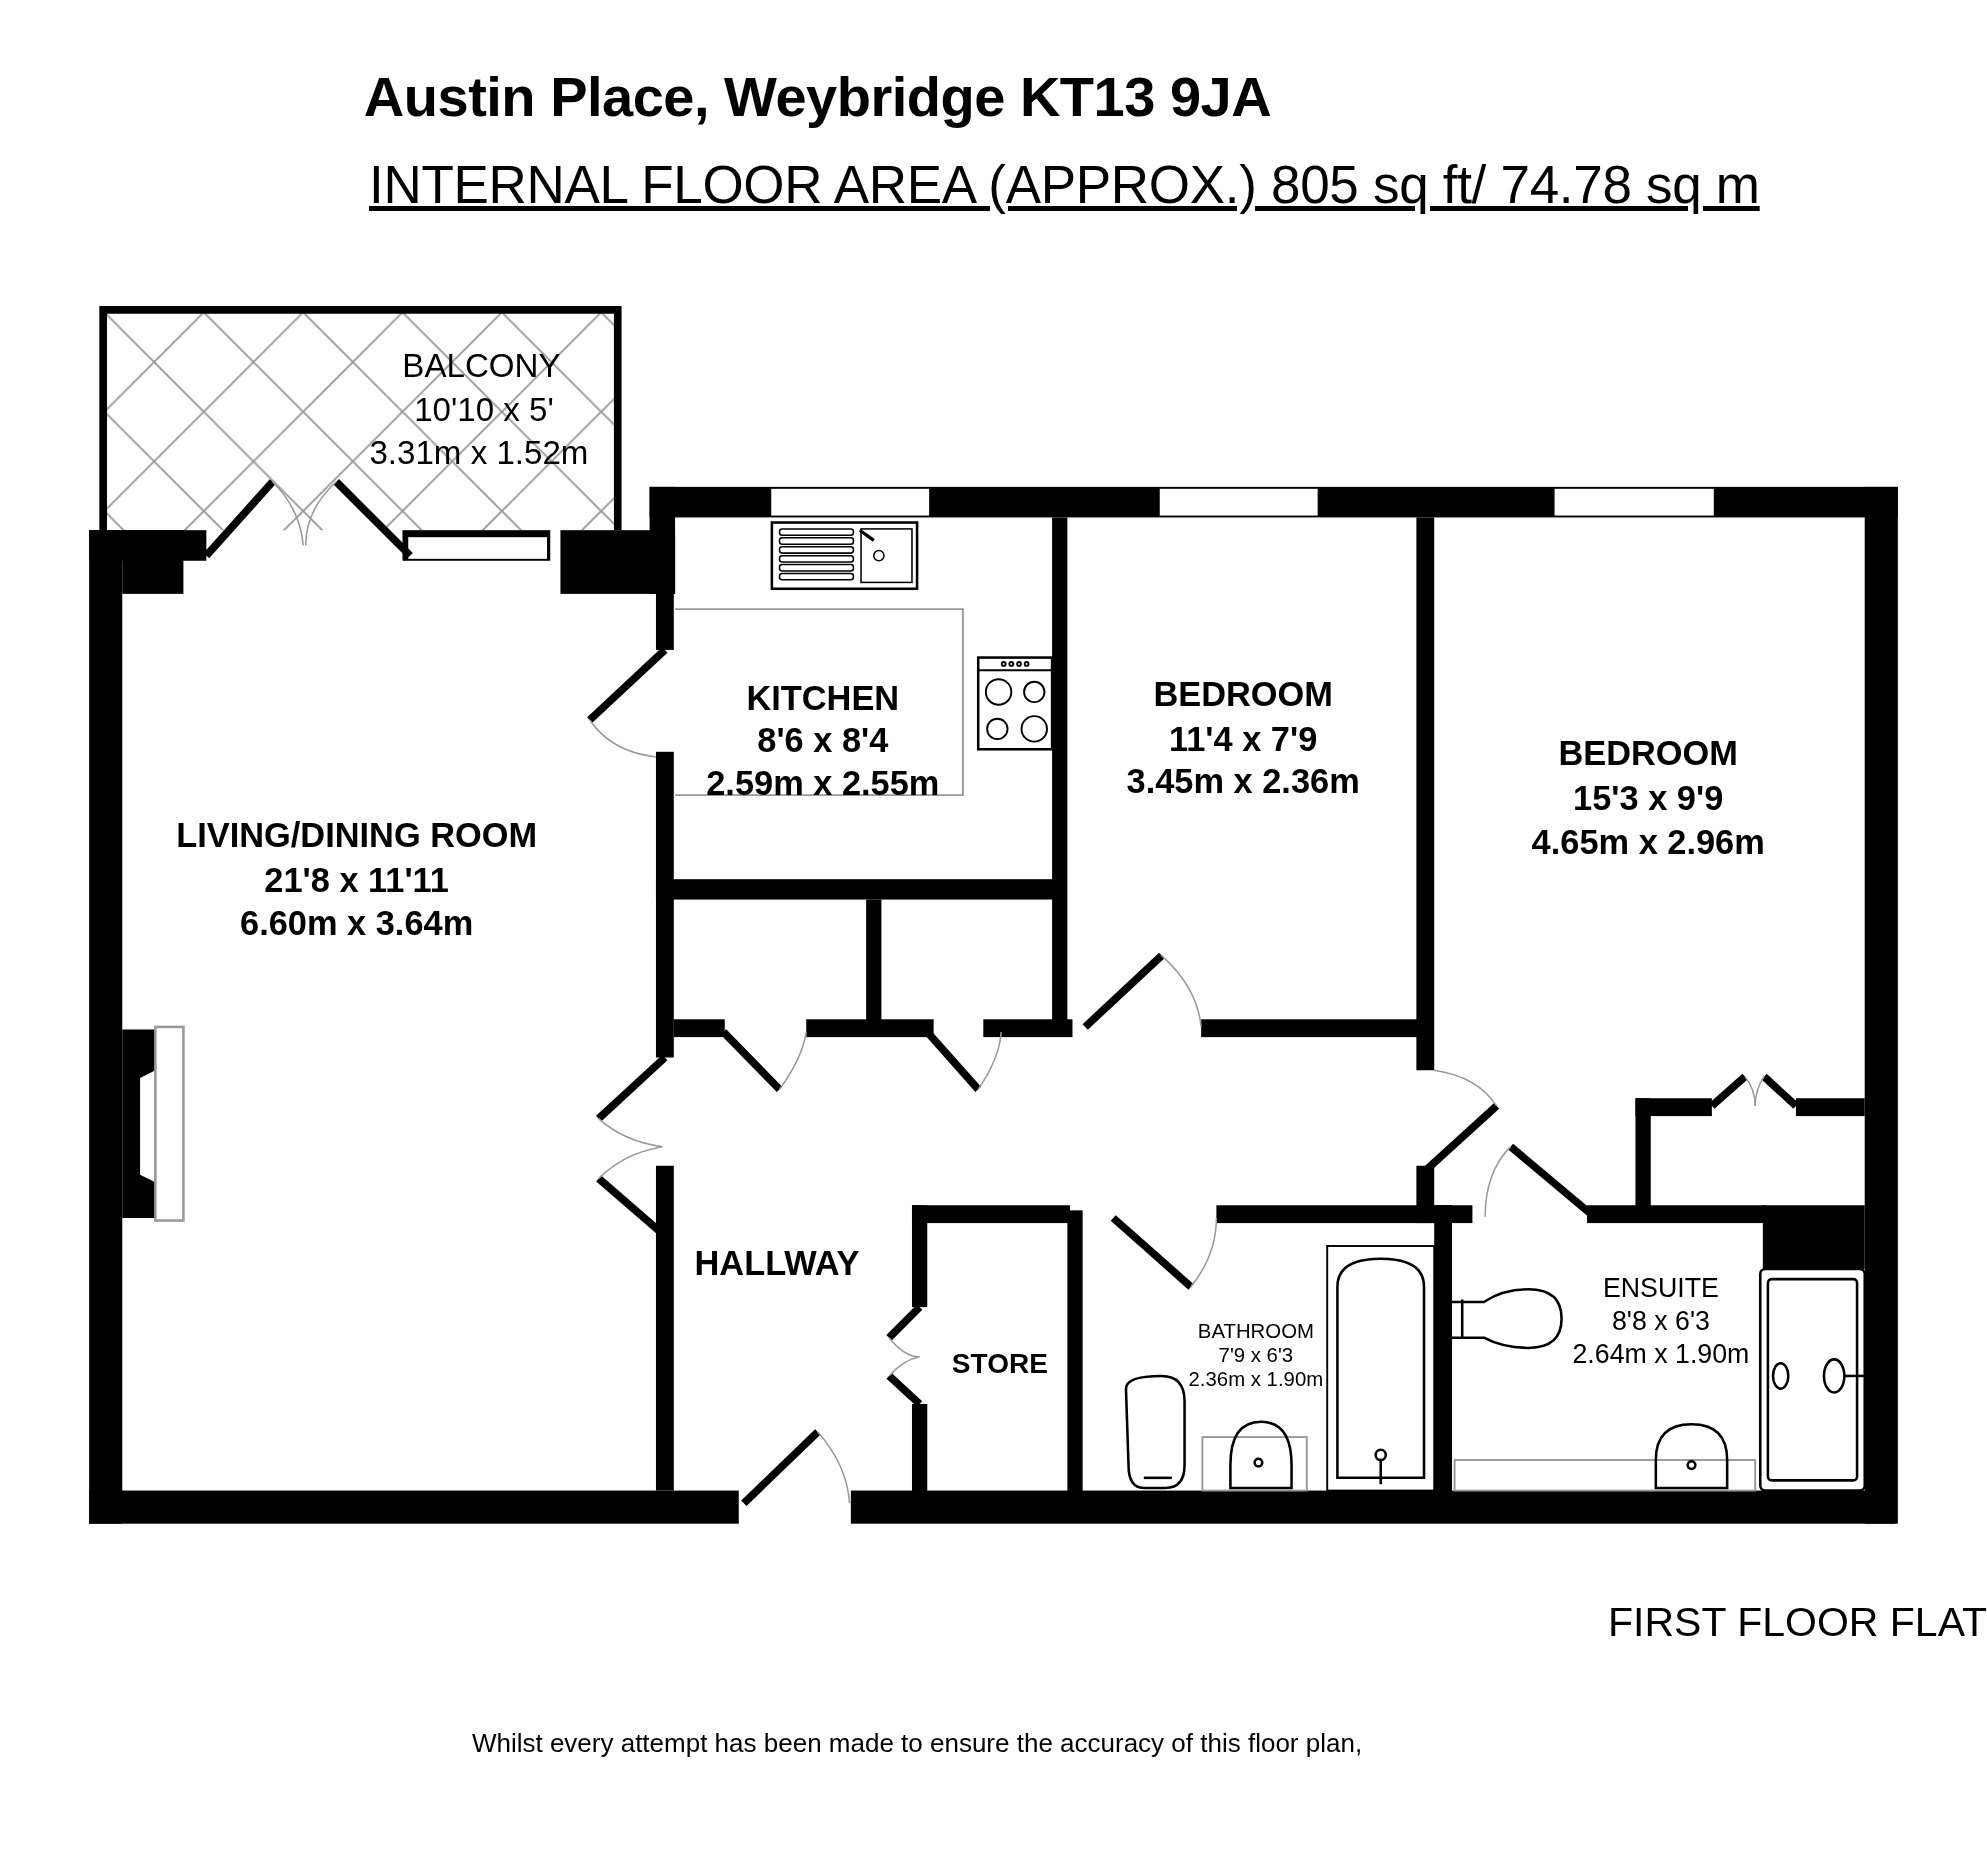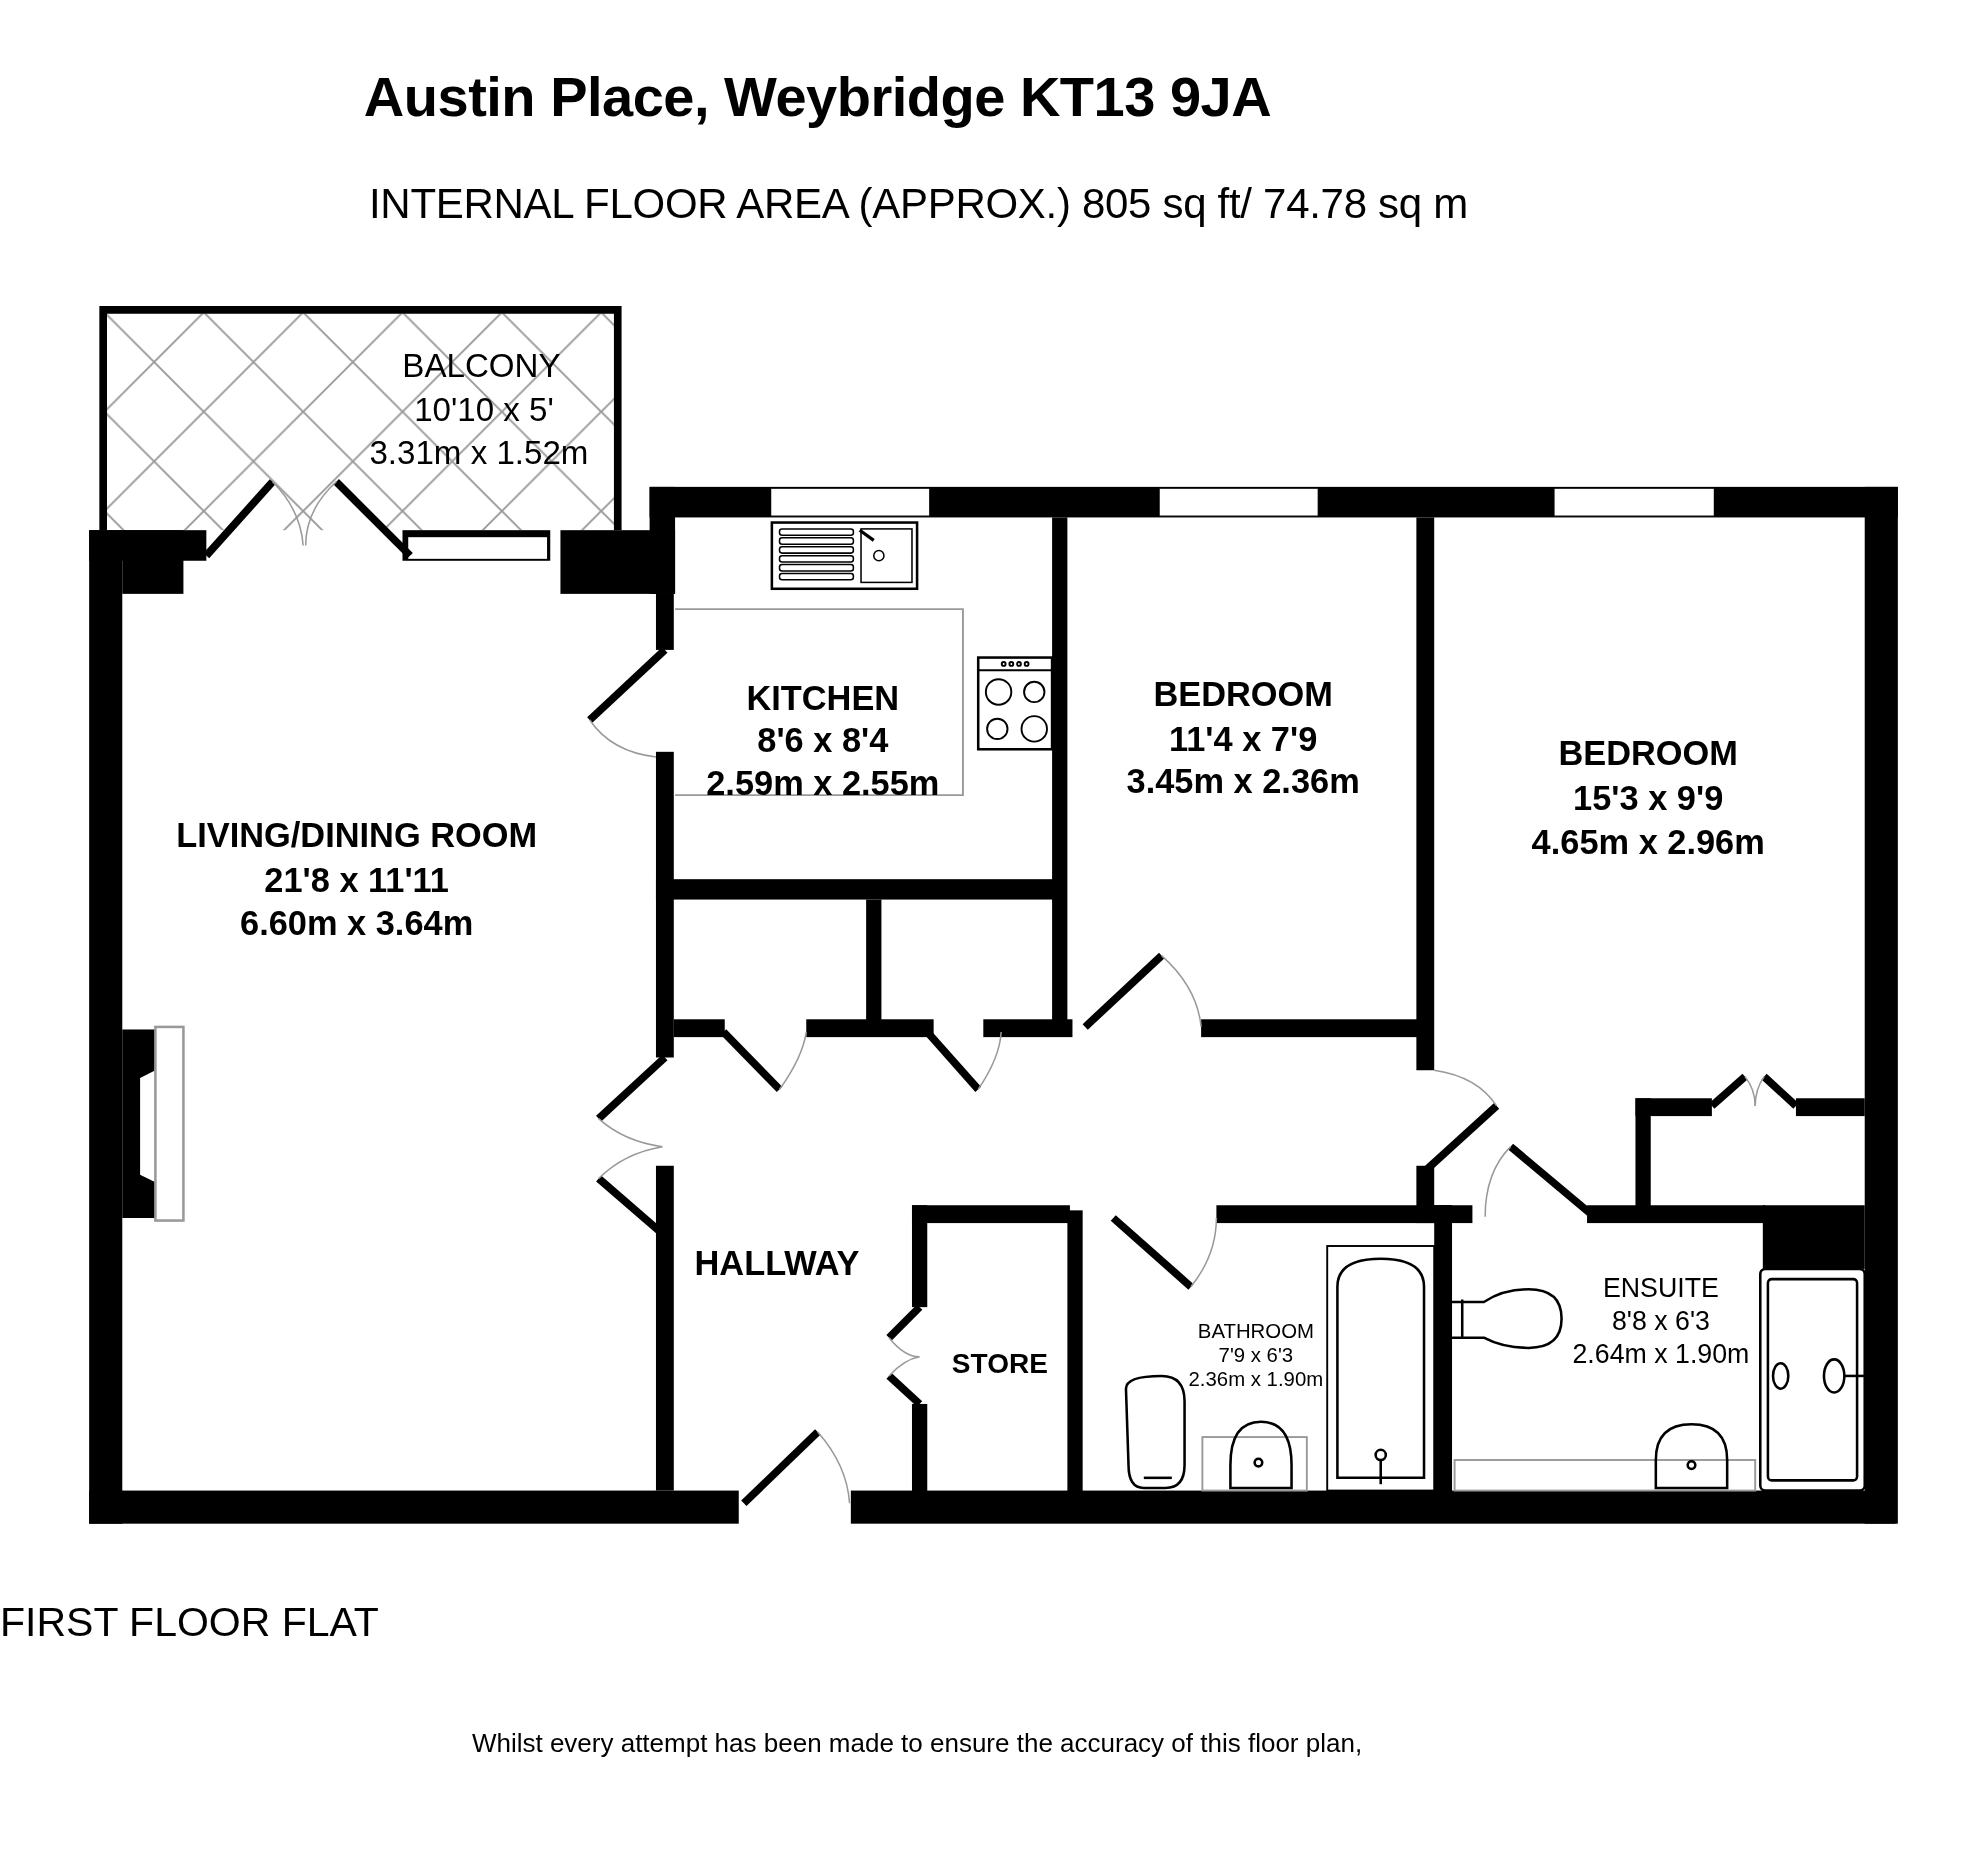--- a/index.html
+++ b/index.html
@@ -1,19 +1,19 @@
 <!DOCTYPE html>
 <html><head>
 <meta charset="utf-8">
 <style>
   html, body { margin: 0; padding: 0; background: #ffffff; }
   body { width: 1987px; height: 1873px; position: relative; overflow: hidden; font-family: "Liberation Sans", sans-serif; color: #000; }
   .title { position: absolute; left: 0; width: 1635px; top: 64px; text-align: center; font-size: 56px; font-weight: bold; letter-spacing: -0.5px; }
-  .subtitle { position: absolute; left: 369px; top: 180px; font-size: 42px; letter-spacing: -0.3px; }
-  .floor-label { position: absolute; left: 0; width: 1987px; top: 1599px; text-align: left; font-size: 41px; }
+  .subtitle { position: absolute; left: 369px; top: 154px; font-size: 53px; letter-spacing: -0.3px; text-decoration: underline; }
+  .floor-label { position: absolute; left: 0; width: 1987px; top: 1599px; text-align: right; font-size: 41px; }
   .disclaimer { position: absolute; left: 0; width: 1834px; top: 1727px; text-align: center; font-size: 26px; line-height: 32px; }
   svg.plan { position: absolute; left: 0; top: 0; }
   .room-text { font-family: "Liberation Sans", sans-serif; text-anchor: middle; fill: #000; }
   .lbl-big { font-size: 27px; font-weight: bold; }
   .lbl-small { font-size: 16px; }
   .lbl-med { font-size: 21px; }
 </style>
 </head>
 <body>
 

